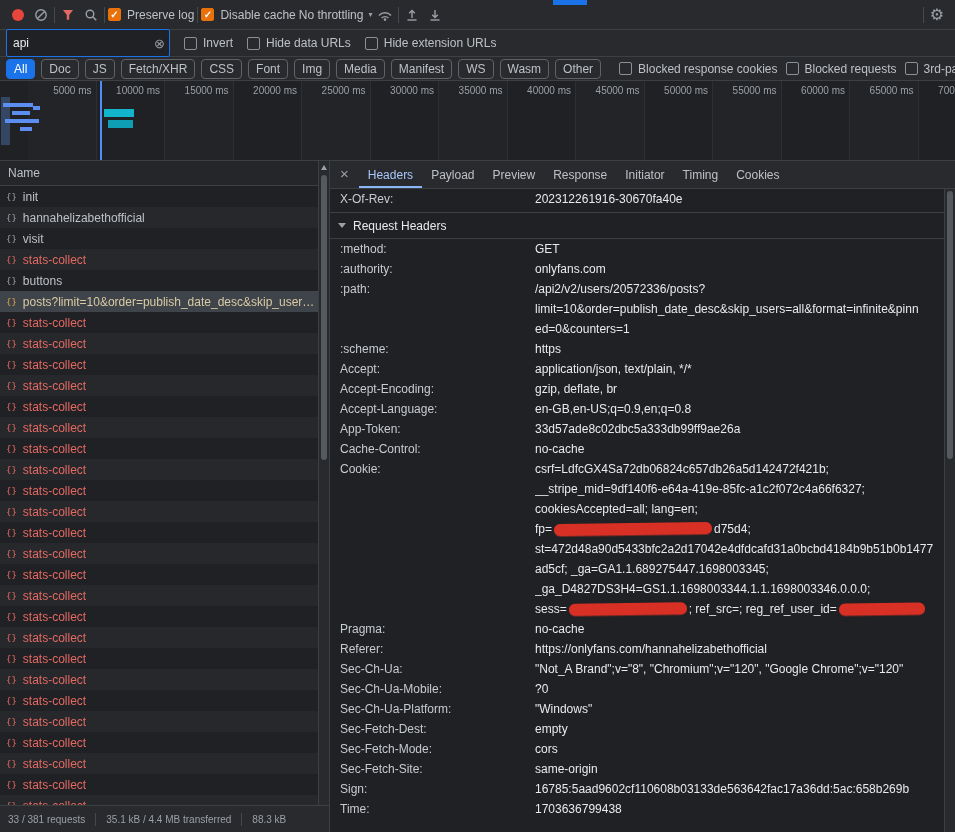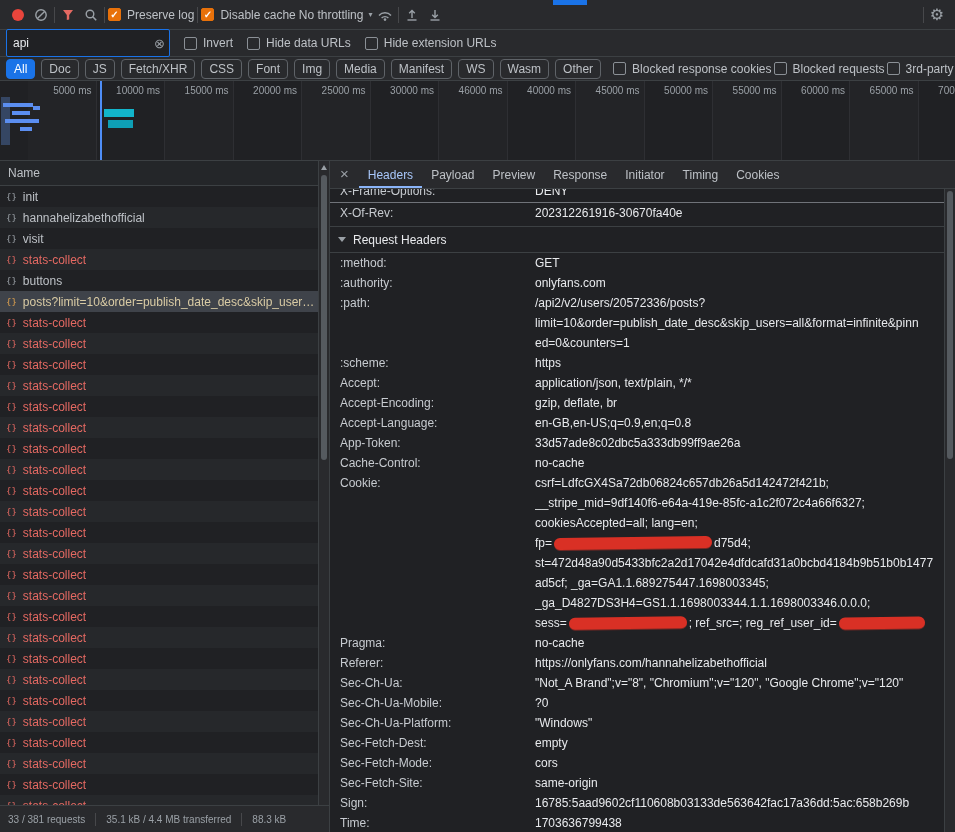--- a/index.html
+++ b/index.html
@@ -1,21 +1,21 @@
 <!DOCTYPE html>
 <html><head>
 <meta charset="utf-8">
 <style>
   html,body{margin:0;padding:0;background:#111;}
   .screen{position:relative;width:955px;height:832px;background:#202124;color:#e8eaed;
     font-family:"Liberation Sans",sans-serif;font-size:12px;overflow:hidden;}
   .toolbar{display:flex;align-items:center;background:#292a2d;border-bottom:1px solid #3c4043;box-sizing:content-box;}
   .t1{height:29px;padding:0 8px;gap:3px;}
   .t2{height:26px;padding:0 4px;gap:14px;}
-  .t3{height:23px;padding:0 6px;gap:2px;}
+  .t3{height:23px;padding:0 6px;gap:8px;}
   .vsep{width:1px;height:16px;background:#47484b;flex:none;}
   .icon-btn{display:flex;align-items:center;justify-content:center;width:20px;height:20px;flex:none;cursor:pointer;}
   .rec-dot{width:12px;height:12px;border-radius:50%;background:#e8453c;}
   .gear{font-size:16px;color:#9aa0a6;line-height:1;}
   .flex-spacer{flex:1;}
   .blue-strip{position:absolute;left:553px;top:0;width:34px;height:5px;background:#1a73e8;}
   .cbrow{display:inline-flex;align-items:center;gap:6px;color:#bdc1c6;white-space:nowrap;cursor:pointer;}
   .cb{width:13px;height:13px;border:1px solid #8b9096;border-radius:2px;box-sizing:border-box;
     display:inline-flex;align-items:center;justify-content:center;background:transparent;flex:none;}
   .cb.checked{background:#e8710a;border-color:#e8710a;}
@@ -196,21 +196,21 @@
   </div>
 
   <div class="overview">
     <div class="tgrid">
         <div class="tcol"><span class="tlabel">5000 ms</span></div>
         <div class="tcol"><span class="tlabel">10000 ms</span></div>
         <div class="tcol"><span class="tlabel">15000 ms</span></div>
         <div class="tcol"><span class="tlabel">20000 ms</span></div>
         <div class="tcol"><span class="tlabel">25000 ms</span></div>
         <div class="tcol"><span class="tlabel">30000 ms</span></div>
-        <div class="tcol"><span class="tlabel">46000 ms</span></div>
+        <div class="tcol"><span class="tlabel">35000 ms</span></div>
         <div class="tcol"><span class="tlabel">40000 ms</span></div>
         <div class="tcol"><span class="tlabel">45000 ms</span></div>
         <div class="tcol"><span class="tlabel">50000 ms</span></div>
         <div class="tcol"><span class="tlabel">55000 ms</span></div>
         <div class="tcol"><span class="tlabel">60000 ms</span></div>
         <div class="tcol"><span class="tlabel">65000 ms</span></div>
         <div class="tcol"><span class="tlabel">70000 ms</span></div>
       </div>
     <div>
         <div class="wbar" style="left: 1px; top: 16px; width: 9px; height: 48px; background: rgba(102, 157, 246, 0.3);"></div>
@@ -371,26 +371,20 @@
             <span class="tab selected">Headers</span>
             <span class="tab">Payload</span>
             <span class="tab">Preview</span>
             <span class="tab">Response</span>
             <span class="tab">Initiator</span>
             <span class="tab">Timing</span>
             <span class="tab">Cookies</span>
           </span>
       </div>
       <div class="content">
-        <div class="partial">
-          <div class="hrow">
-            <span class="hname">X-Frame-Options:</span>
-            <span class="hvalue">DENY</span>
-          </div>
-        </div>
         <div>
             <div class="hrow">
               <span class="hname">X-Of-Rev:</span>
               <span class="hvalue">202312261916-30670fa40e</span>
             </div>
           </div>
         <div class="section">
           <span class="tri"></span>
           <span>Request Headers</span>
         </div>

